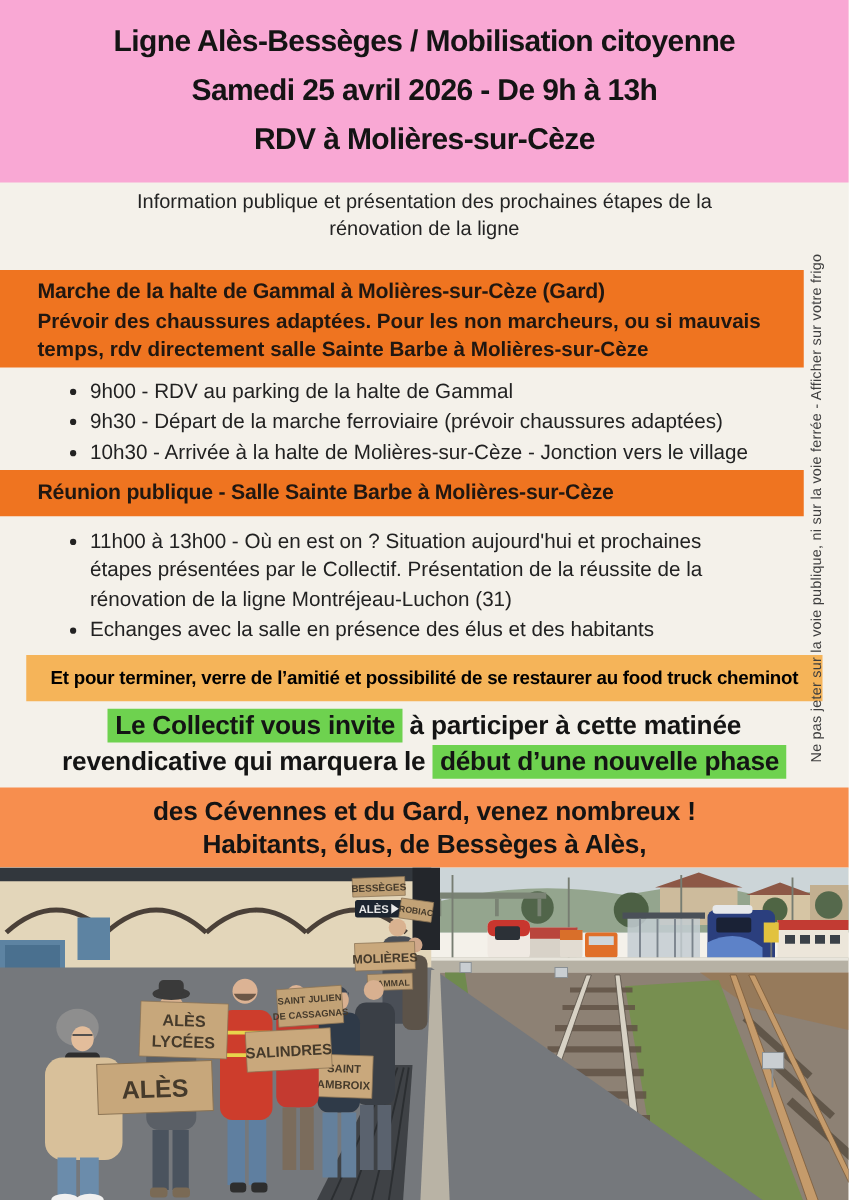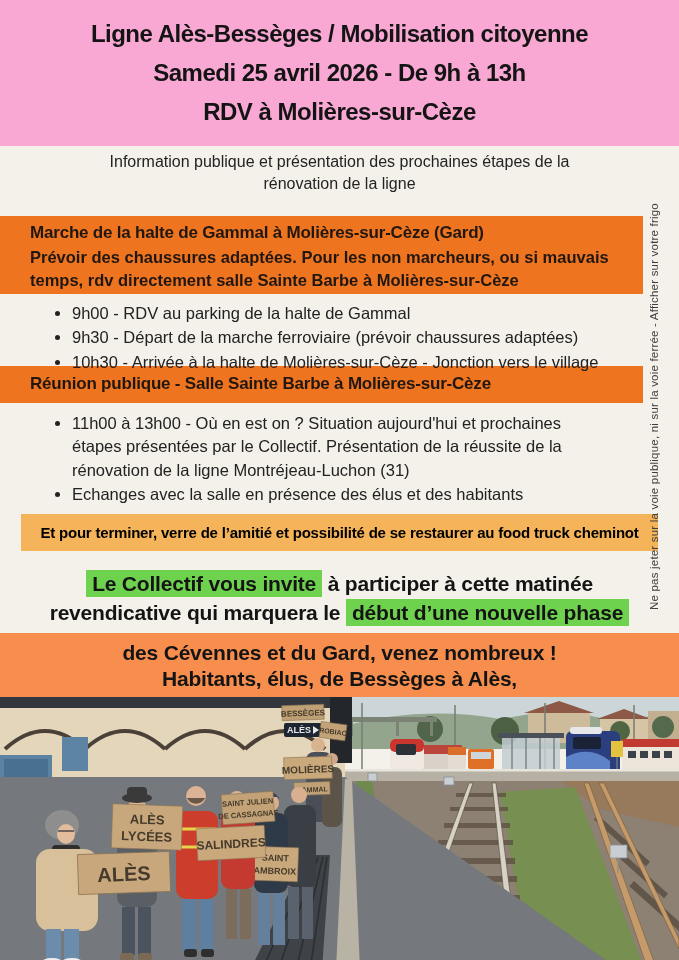--- a/index.html
+++ b/index.html
@@ -18,29 +18,29 @@
   .intro .txt{max-width:460px;margin:0 auto;font-size:16px;line-height:1.4;color:#232323;}
   
   .banner-deep{width:643px;background:#ef7420;color:#201711;}
   .banner-march{height:78px;padding:7px 12px 0 30px;}
   .banner-title{font-size:17px;font-weight:700;margin-bottom:3px;letter-spacing:-0.2px;}
   .banner-note{font-size:16.5px;line-height:1.42;max-width:596px;font-weight:bold;}
   .banner-meeting{height:37px;padding:8px 12px 0 30px;}
   
   .bullets{margin:0;padding:8px 20px 0 72px;list-style:disc;}
   .bullets li{font-size:16.5px;line-height:1.42;color:#222;margin-bottom:1px;}
-  .section-1{height:72px;border-radius:32px;}
+  .section-1{height:82px;border-radius:32px;}
   .section-2{height:108px;padding-top:9px;}
   .section-2 li{max-width:528px;}
   
   .yellow-banner{margin:3px 21px 0 21px;height:37px;background:#f5b459;
     display:flex;align-items:center;justify-content:center;}
   .yellow-banner .txt{font-size:15px;font-weight:700;color:#000000;letter-spacing:-0.2px;}
   
-  .invite{margin-top:19px;height:62px;text-align:center;font-size:21px;font-weight:700;
+  .invite{margin-top:6px;height:62px;text-align:center;font-size:21px;font-weight:700;
     line-height:1.38;color:#141414;letter-spacing:-0.2px;}
   .hl{background:#6ed24f;padding:2px 6px;}
   
   .call-banner{margin-top:1px;width:679px;height:64px;background:#f78e4e;text-align:center;
     padding-top:7px;}
   .call-banner .cline{font-size:21px;font-weight:700;color:#141414;line-height:1.22;letter-spacing:-0.2px;}
   
   .side-note{position:absolute;left:648px;top:610px;width:462px;transform:rotate(-90deg);
     transform-origin:0 0;font-size:11.5px;color:#3e3e3e;white-space:nowrap;letter-spacing:0.2px;}
   

